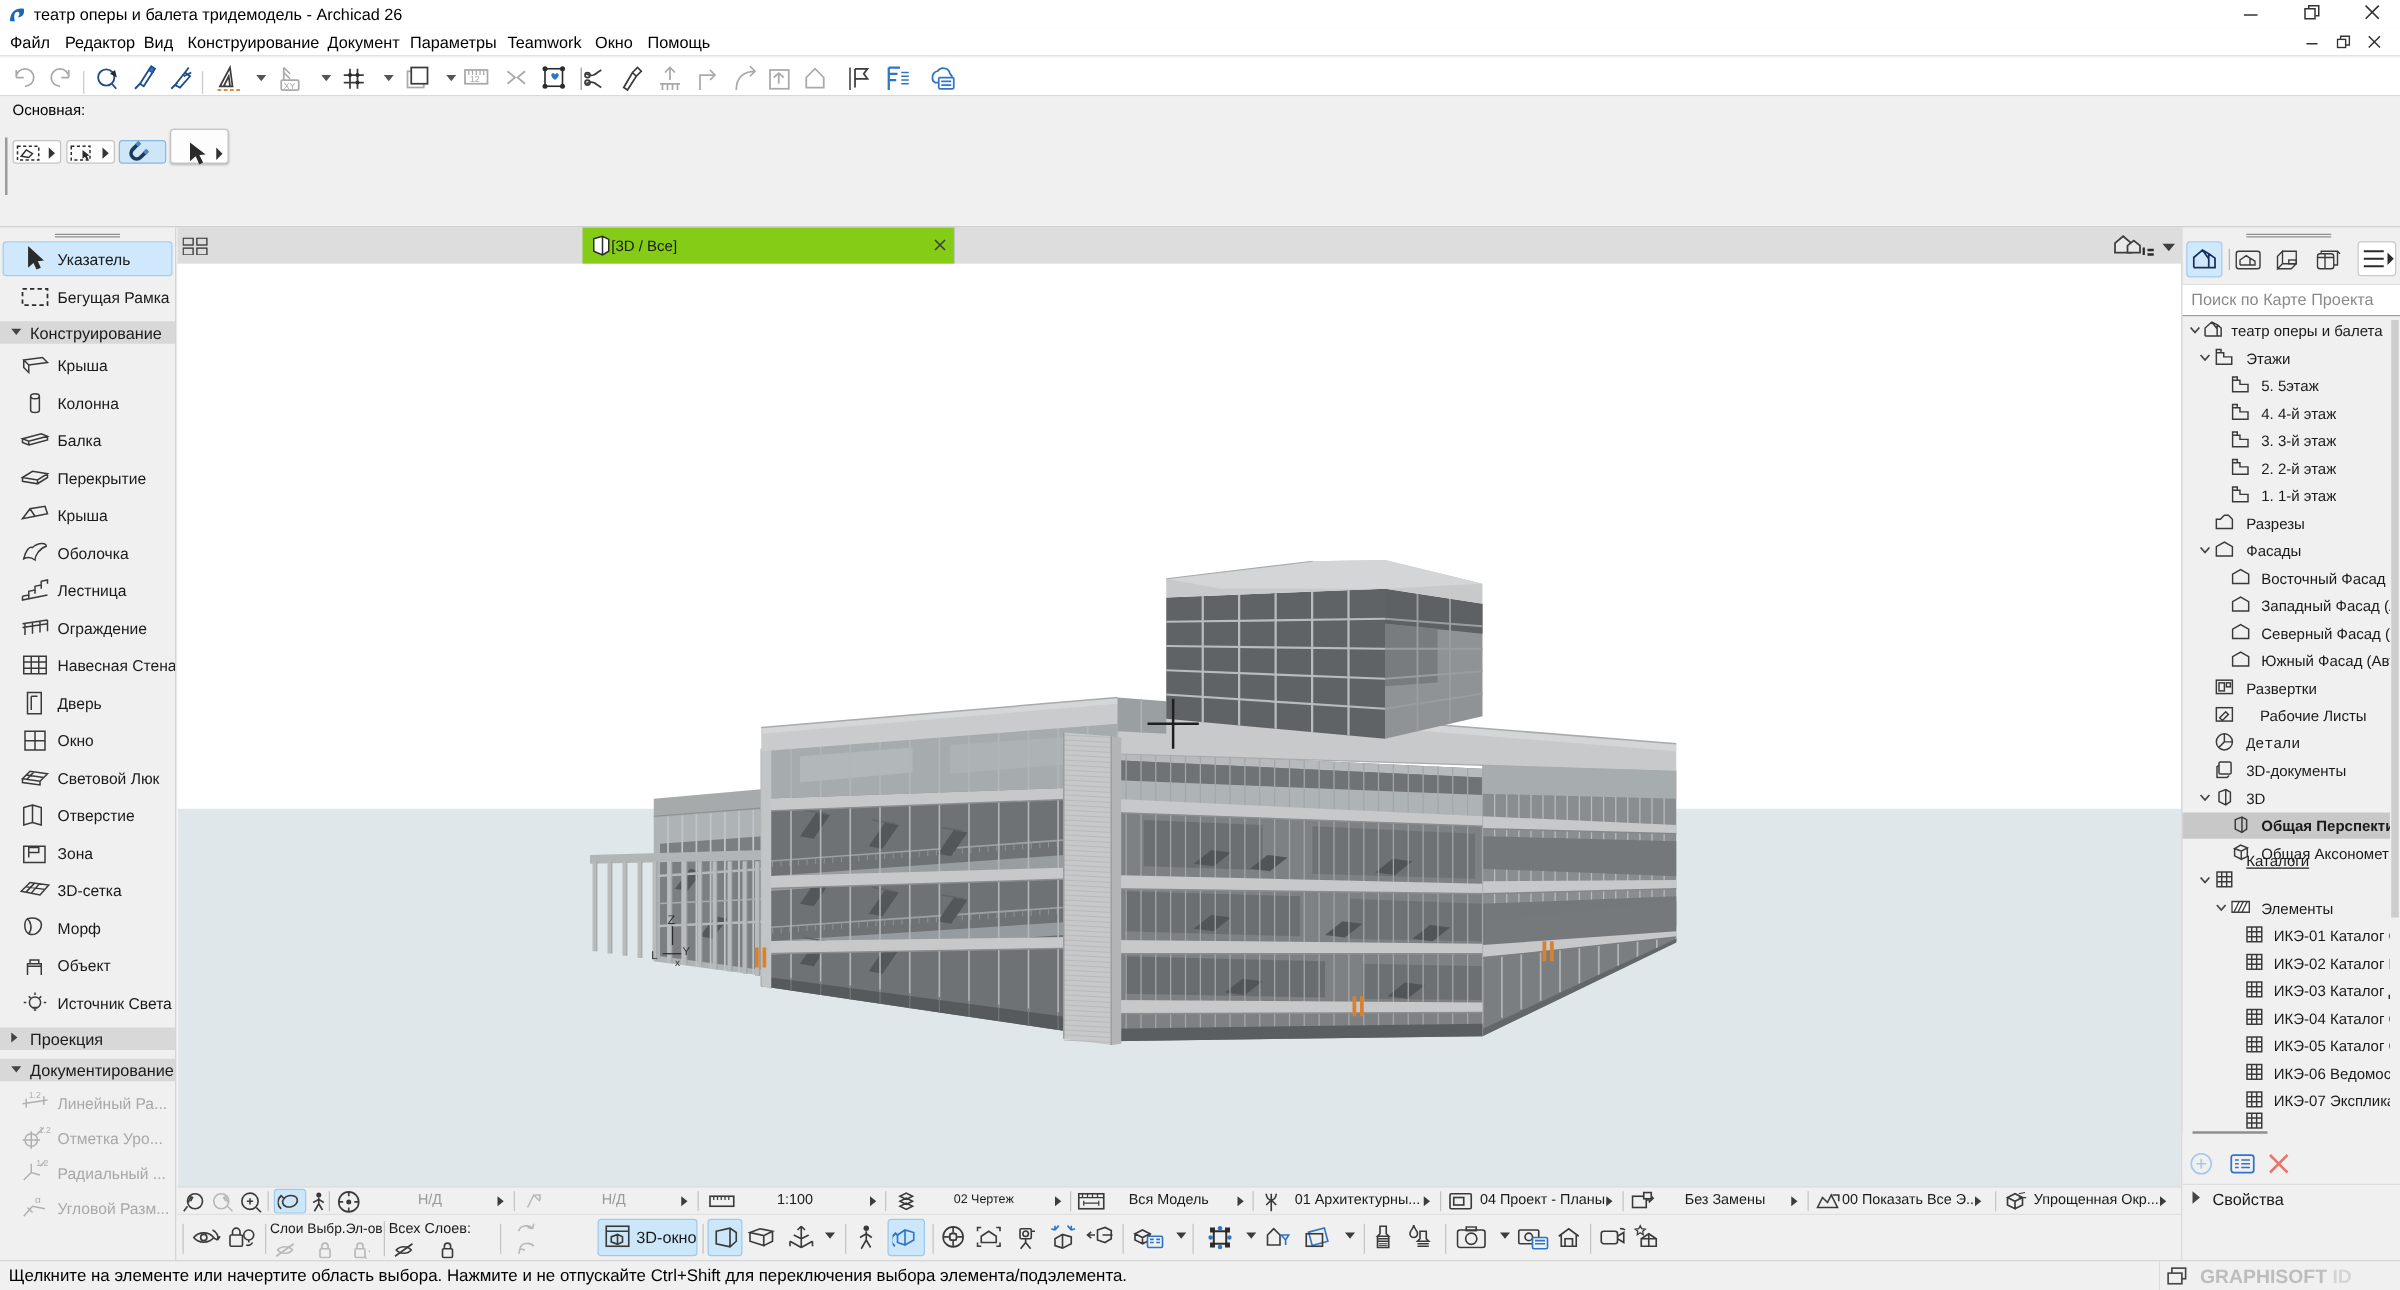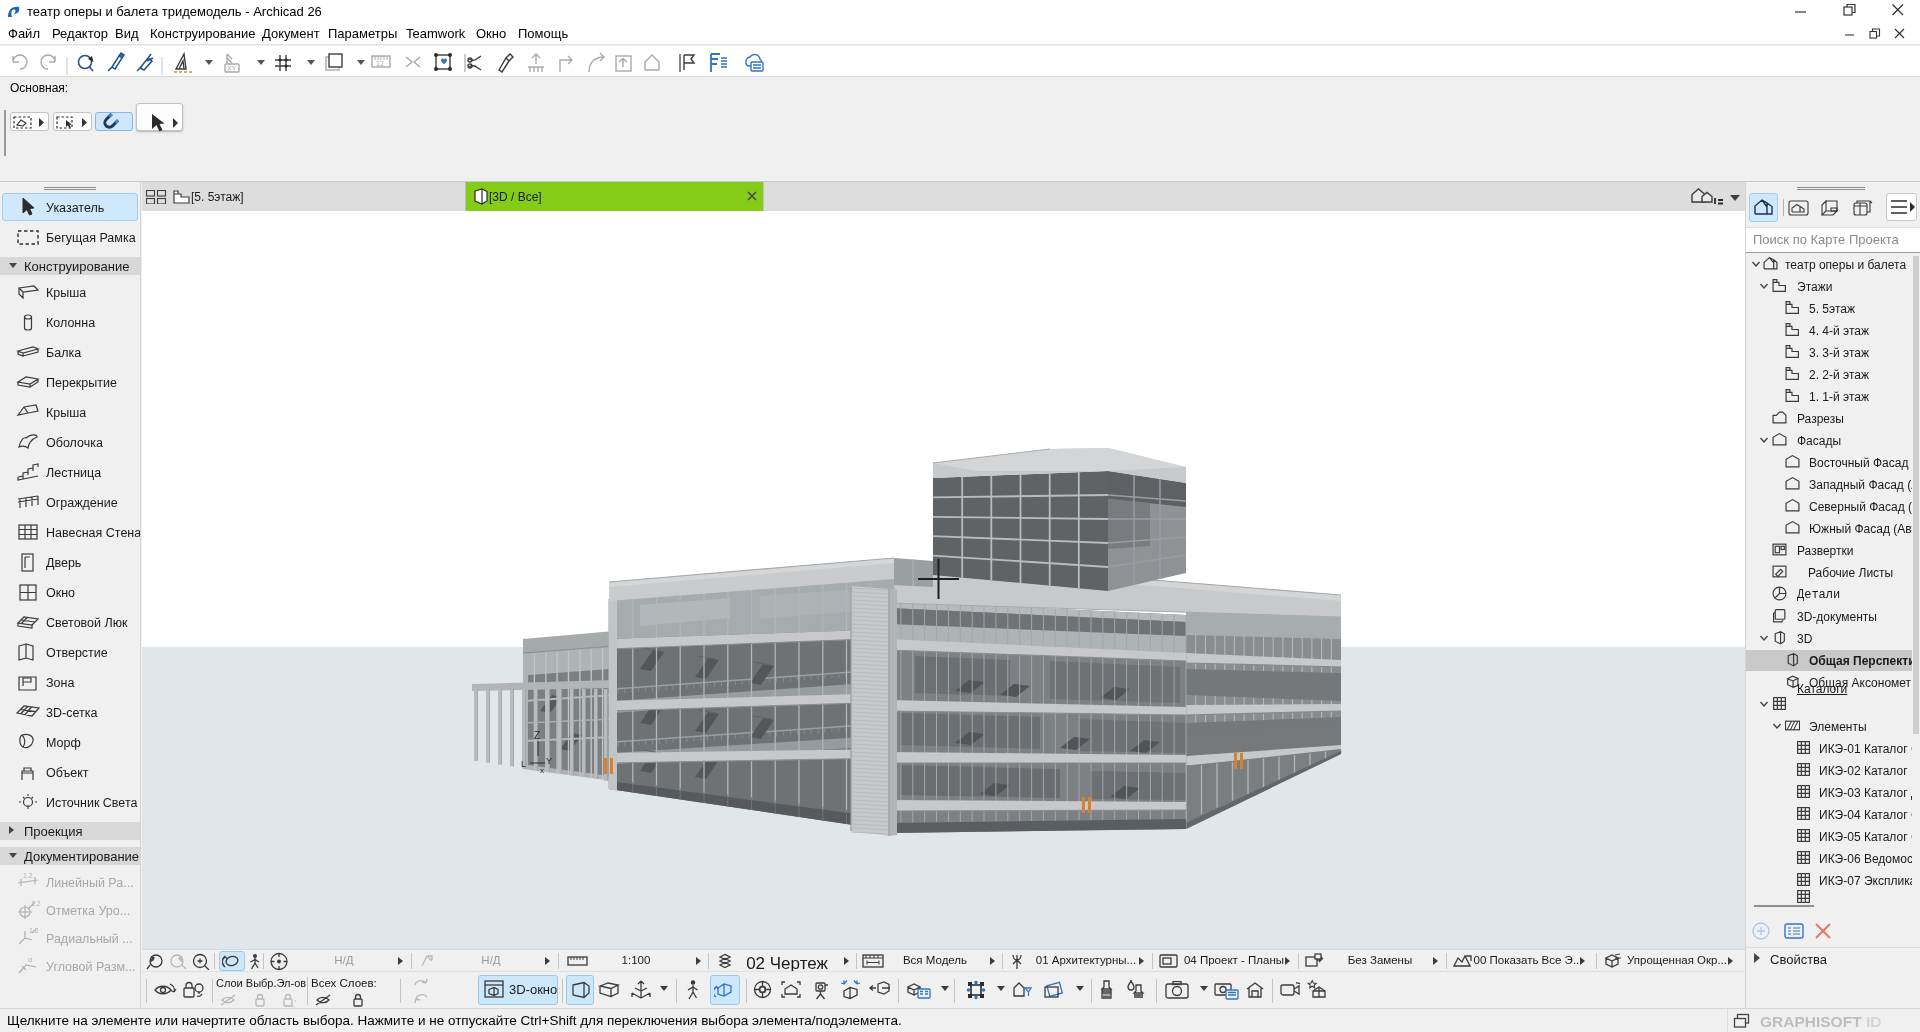--- a/index.html
+++ b/index.html
@@ -392,26 +392,20 @@
         <div class="txt">Угловой Разм...</div>
       </div>
     </div>
   <div id="tabbar">
     <svg class="abs" style="left:4px;top:8px" width="21" height="14">
         <rect x="0.5" y="0.5" width="8" height="5.5" fill="none" stroke="#3c3c3c" stroke-width="1.1"></rect>
         <rect x="11.5" y="0.5" width="8" height="5.5" fill="none" stroke="#3c3c3c" stroke-width="1.1"></rect>
         <rect x="0.5" y="8.5" width="8" height="5.5" fill="none" stroke="#3c3c3c" stroke-width="1.1"></rect>
         <rect x="11.5" y="8.5" width="8" height="5.5" fill="none" stroke="#3c3c3c" stroke-width="1.1"></rect>
       </svg>
-    <div class="tab" style="left:26px;width:298px">
-      <svg class="abs" style="left:5px;top:7px" width="18" height="15">
-          <path d="M1 5 L1 14 L16 14 L16 8 L8 8 L8 5 Z M1 5 L1 2 L5 2 L5 5" fill="#fff" stroke="#3c3c3c" stroke-width="1.2"></path>
-        </svg>
-      <div class="tx">[5. 5этаж]</div>
-    </div>
     <div class="tab" style="left:324px;width:298px;background:#84cc16;height:30px">
       <svg class="abs" style="left:8px;top:6px" width="15" height="17">
           <path d="M1 3 L8 1 L13 3.5 L13 13 L8 16 L1 13 Z M8 1 L8 16" fill="#fff" stroke="#2c2c2c" stroke-width="1.2"></path>
         </svg>
       <div class="tx">[3D / Все]</div>
       <svg class="abs" style="left:281px;top:9px" width="11" height="11">
           <path d="M1 1 L9 9 M9 1 L1 9" stroke="#3c3c3c" stroke-width="1.3"></path>
         </svg>
     </div>
     <svg class="abs" style="left:1548px;top:3px" width="56" height="24" id="tabright">
@@ -853,21 +847,21 @@
 <svg class="abs" style="left:425px;top:5px" width="22" height="12">
         <rect x="1" y="2" width="19" height="8" stroke="#3a3a3a" fill="none" stroke-width="1.3"></rect>
         <path d="M4 2 L4 5 M7 2 L7 5 M10 2 L10 5 M13 2 L13 5 M16 2 L16 5" stroke="#3a3a3a" stroke-width="1"></path>
       </svg>
 <div class="abs" style="left:494px;top:4px;font-size:11.5px;color:#1a1a1a;white-space:nowrap;transform:translateX(-50%)">1:100</div>
 <div class="abs" style="left:554px;top:7px;width:0;height:0;border-top:4px solid transparent;border-bottom:4px solid transparent;border-left:5px solid #3c3c3c"></div>
 <div class="abs" style="left:566px;top:3px;width:1px;height:16px;background:#c4c4c4"></div>
 <svg class="abs" style="left:573px;top:3px" width="20" height="16">
         <path d="M2 5 L7 2.5 L12 5 L7 7.5 Z M2 9 L7 6.5 L12 9 L7 11.5 Z M2 13 L7 10.5 L12 13 L7 15.5 Z" transform="translate(3,-1)" stroke="#3a3a3a" fill="none" stroke-width="1.3"></path>
       </svg>
-<div class="abs" style="left:645px;top:4px;font-size:17px;color:#1a1a1a;white-space:nowrap;transform:translateX(-50%)">02 Чертеж</div>
+<div class="abs" style="left:645px;top:4px;font-size:10px;color:#1a1a1a;white-space:nowrap;transform:translateX(-50%)">02 Чертеж</div>
 <div class="abs" style="left:702px;top:7px;width:0;height:0;border-top:4px solid transparent;border-bottom:4px solid transparent;border-left:5px solid #3c3c3c"></div>
 <div class="abs" style="left:714px;top:3px;width:1px;height:16px;background:#c4c4c4"></div>
 <svg class="abs" style="left:720px;top:4px" width="22" height="14">
         <rect x="1" y="1" width="20" height="12" stroke="#3a3a3a" fill="none" stroke-width="1.3"></rect>
         <path d="M1 4 L21 4 M4 1 L4 4 M8 1 L8 4 M12 1 L12 4 M16 1 L16 4 M5 8.5 L17 8.5 M5 6.5 L5 10.5 M17 6.5 L17 10.5" stroke="#3a3a3a" stroke-width="1"></path>
       </svg>
 <div class="abs" style="left:793px;top:4px;font-size:11.5px;color:#1a1a1a;white-space:nowrap;transform:translateX(-50%)">Вся Модель</div>
 <div class="abs" style="left:848px;top:7px;width:0;height:0;border-top:4px solid transparent;border-bottom:4px solid transparent;border-left:5px solid #3c3c3c"></div>
 <div class="abs" style="left:860px;top:3px;width:1px;height:16px;background:#c4c4c4"></div>
 <svg class="abs" style="left:868px;top:3px" width="14" height="17">

